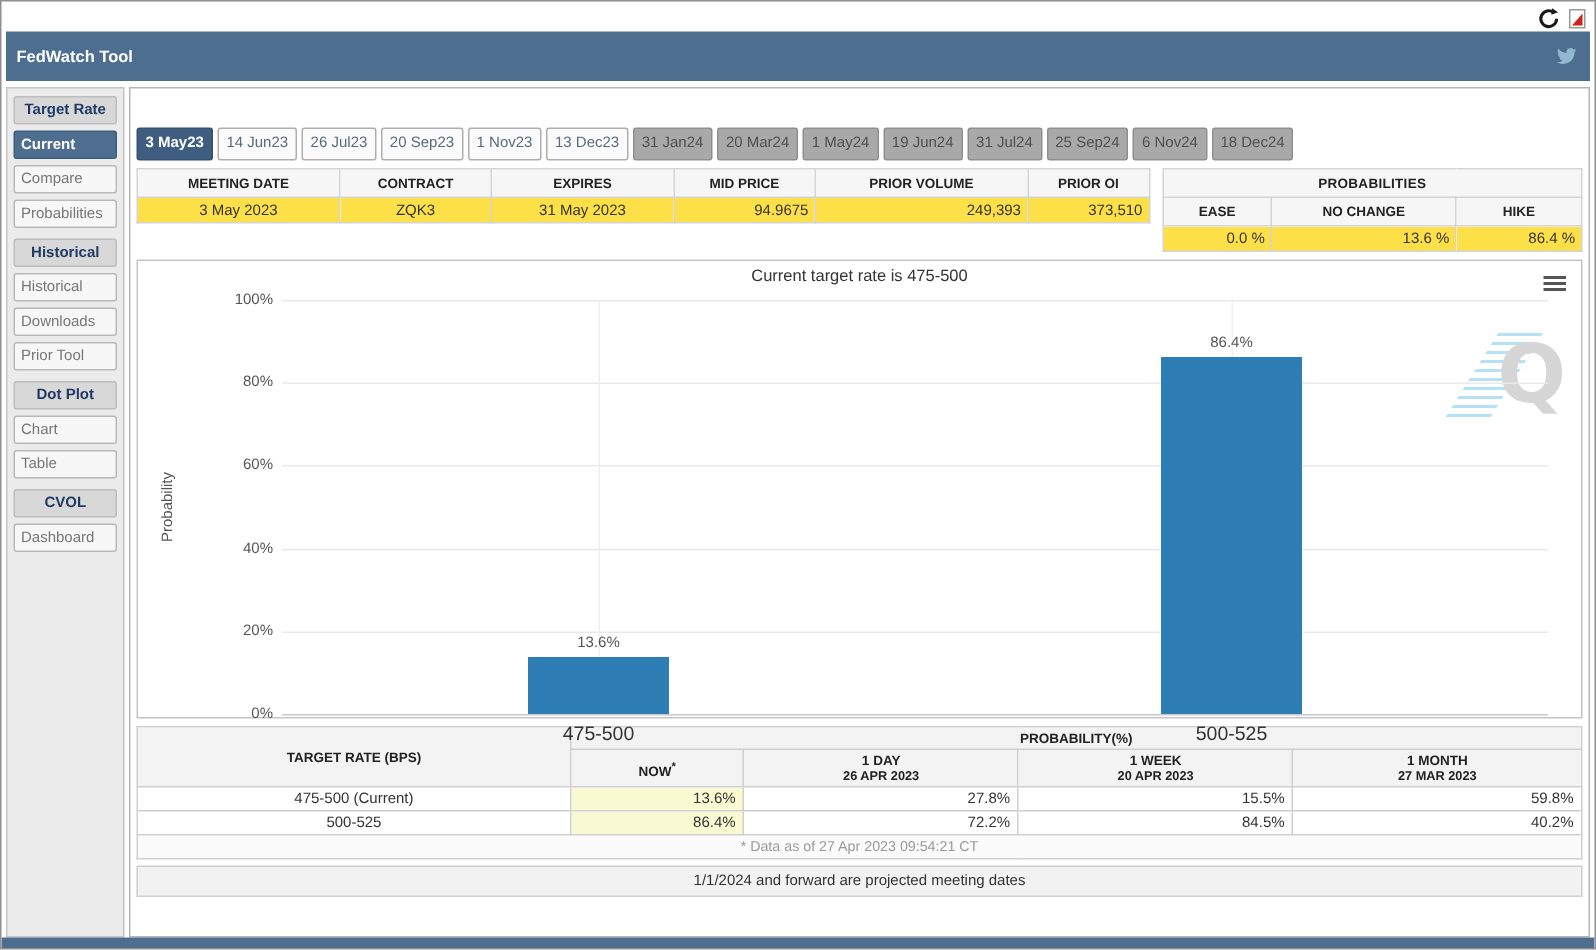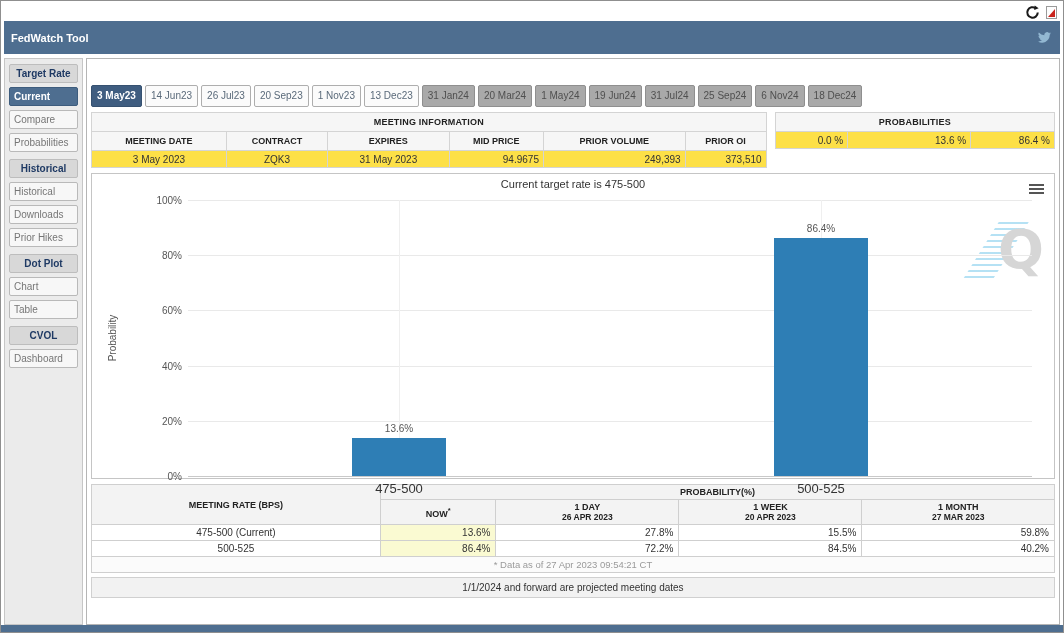--- a/index.html
+++ b/index.html
@@ -104,21 +104,21 @@
 
   <div class="sidebar">
     <div class="side-header first">Target Rate</div>
     <div class="side-item selected">Current</div>
     <div class="side-item">Compare</div>
     <div class="side-item">Probabilities</div>
 
     <div class="side-header">Historical</div>
     <div class="side-item">Historical</div>
     <div class="side-item">Downloads</div>
-    <div class="side-item">Prior Hikes</div>
+    <div class="side-item">Prior Tool</div>
 
     <div class="side-header">Dot Plot</div>
     <div class="side-item">Chart</div>
     <div class="side-item">Table</div>
 
     <div class="side-header">CVOL</div>
     <div class="side-item">Dashboard</div>
   </div>
 
   <div class="main">
@@ -145,23 +145,20 @@
         <table class="box">
           <colgroup>
               <col style="width:20%">
               <col style="width:15%">
               <col style="width:18%">
               <col style="width:14%">
               <col style="width:21%">
               <col style="width:12%">
             </colgroup>
           <tbody>
-              <tr>
-                <th class="box-title" colspan="6">MEETING INFORMATION</th>
-              </tr>
           <tr>
             <th class="col-h">MEETING DATE</th>
             <th class="col-h">CONTRACT</th>
             <th class="col-h">EXPIRES</th>
             <th class="col-h">MID PRICE</th>
             <th class="col-h">PRIOR VOLUME</th>
             <th class="col-h">PRIOR OI</th>
           </tr>
           <tr>
             <td class="val center">3 May 2023</td>
@@ -179,20 +176,25 @@
           <colgroup>
               <col style="width:26%">
               <col style="width:44%">
               <col style="width:30%">
             </colgroup>
           <tbody>
               <tr>
                 <th class="box-title" colspan="3">PROBABILITIES</th>
               </tr>
           <tr>
+            <th class="col-h">EASE</th>
+            <th class="col-h">NO CHANGE</th>
+            <th class="col-h">HIKE</th>
+          </tr>
+          <tr>
             <td class="val right">0.0 %</td>
             <td class="val right">13.6 %</td>
             <td class="val right">86.4 %</td>
           </tr>
         </tbody>
           </table>
       </div>
     </div>
 
     <div class="chart-panel">
@@ -243,21 +245,21 @@
     <table class="hist">
       <colgroup>
           <col style="width:30%">
           <col style="width:12%">
           <col style="width:19%">
           <col style="width:19%">
           <col style="width:20%">
         </colgroup>
       <tbody>
           <tr>
-        <th rowspan="2">MEETING RATE (BPS)</th>
+        <th rowspan="2">TARGET RATE (BPS)</th>
         <th colspan="4">PROBABILITY(%)</th>
       </tr>
       <tr>
         <th><span>NOW</span><sup>*</sup></th>
         <th>
               <div>1 DAY</div>
               <div class="sub2">26 APR 2023</div>
             </th>
         <th>
               <div>1 WEEK</div>

